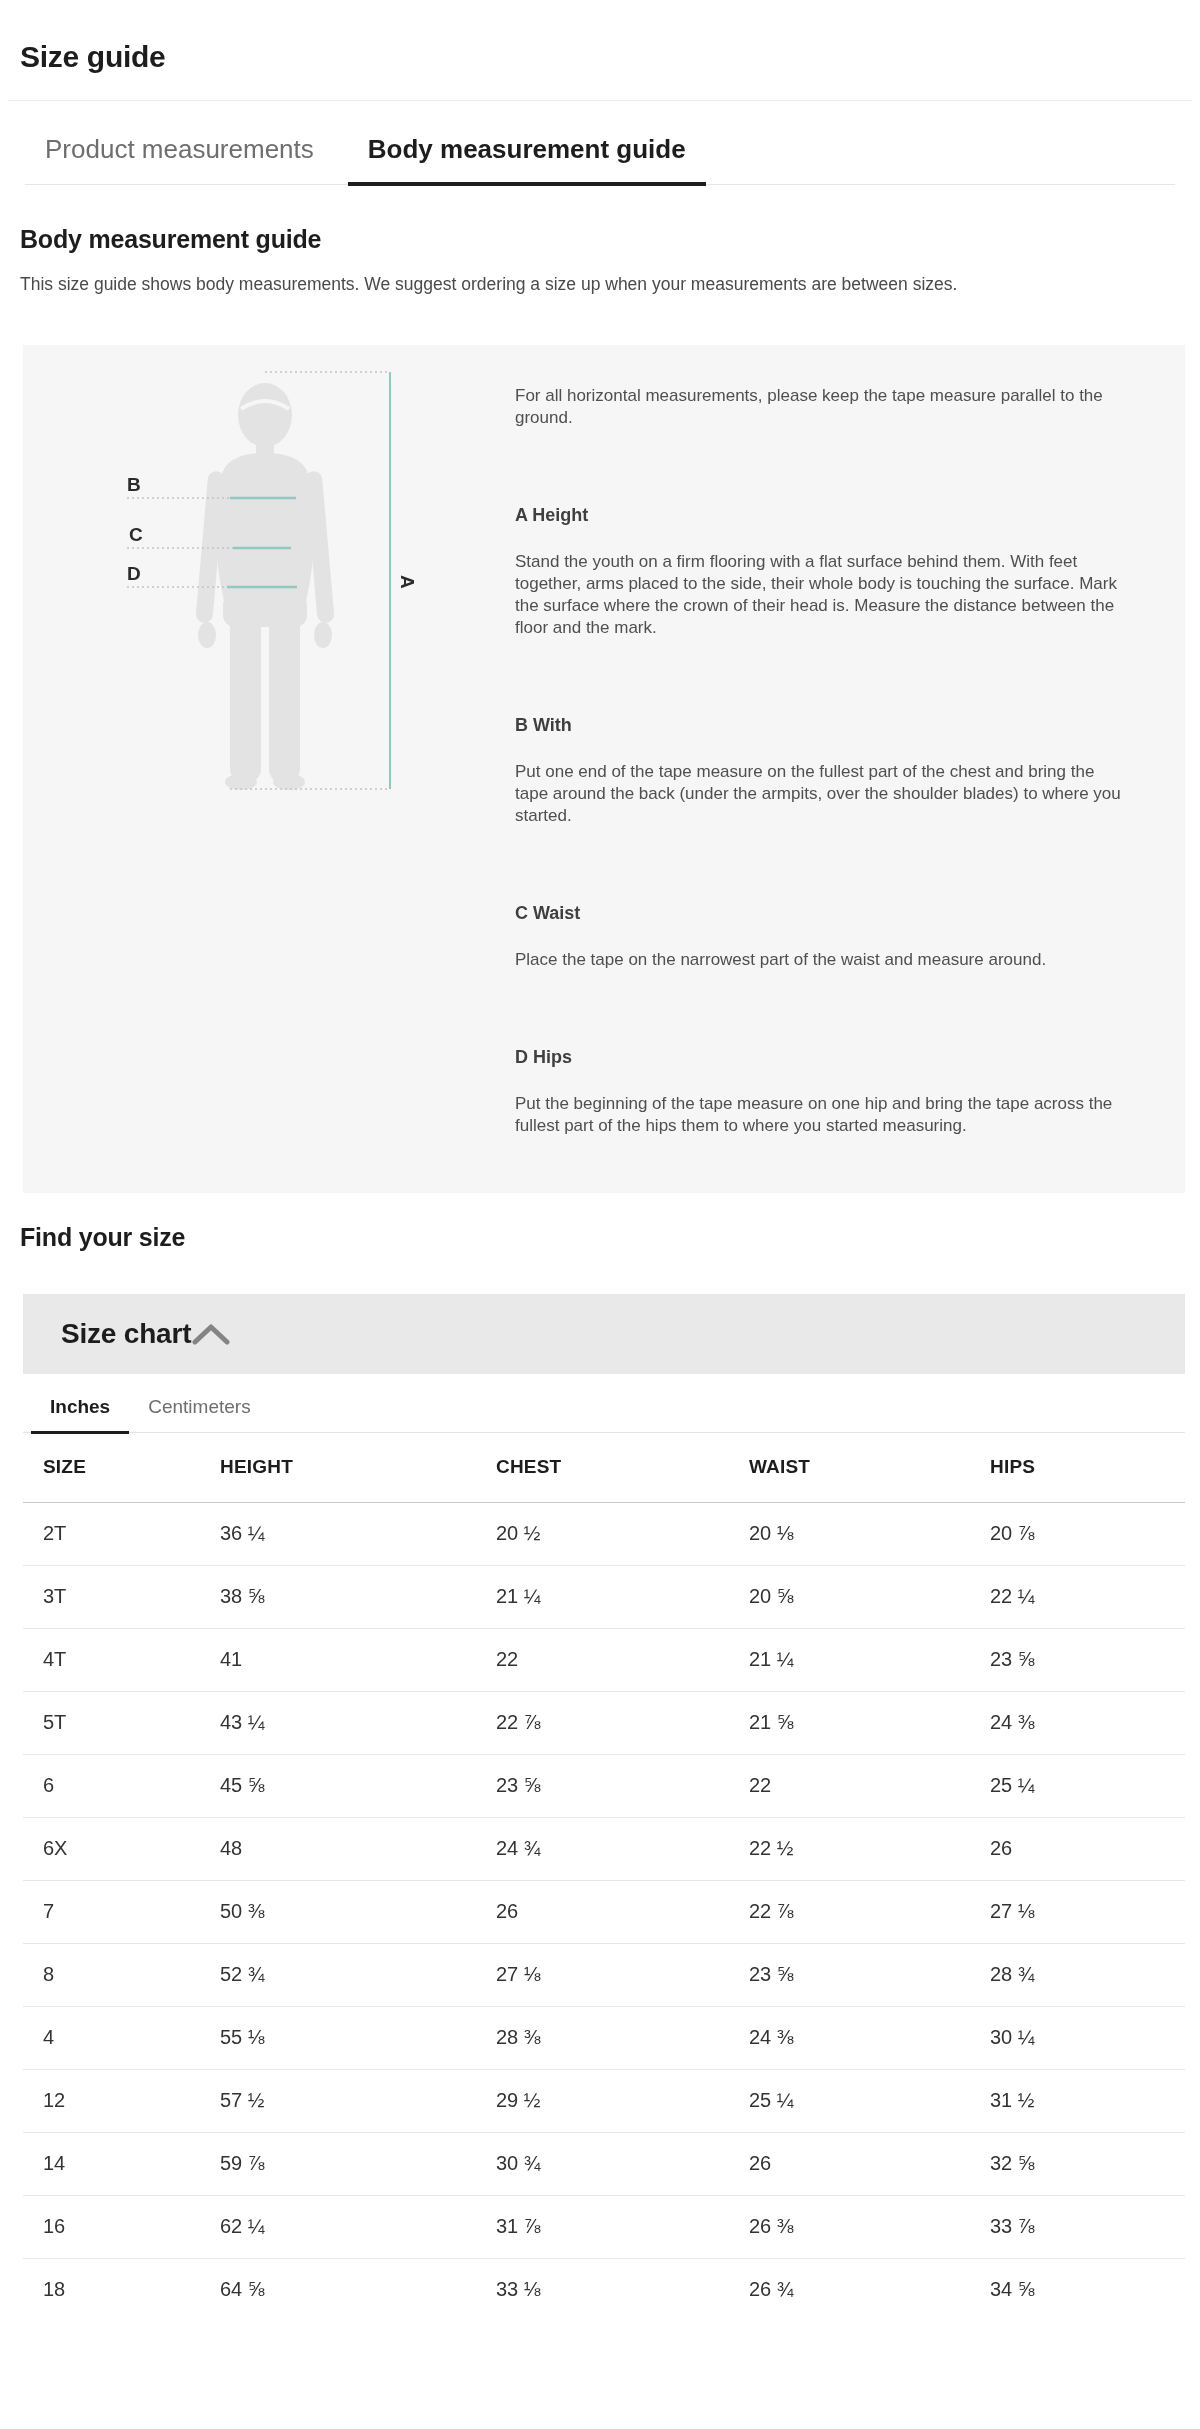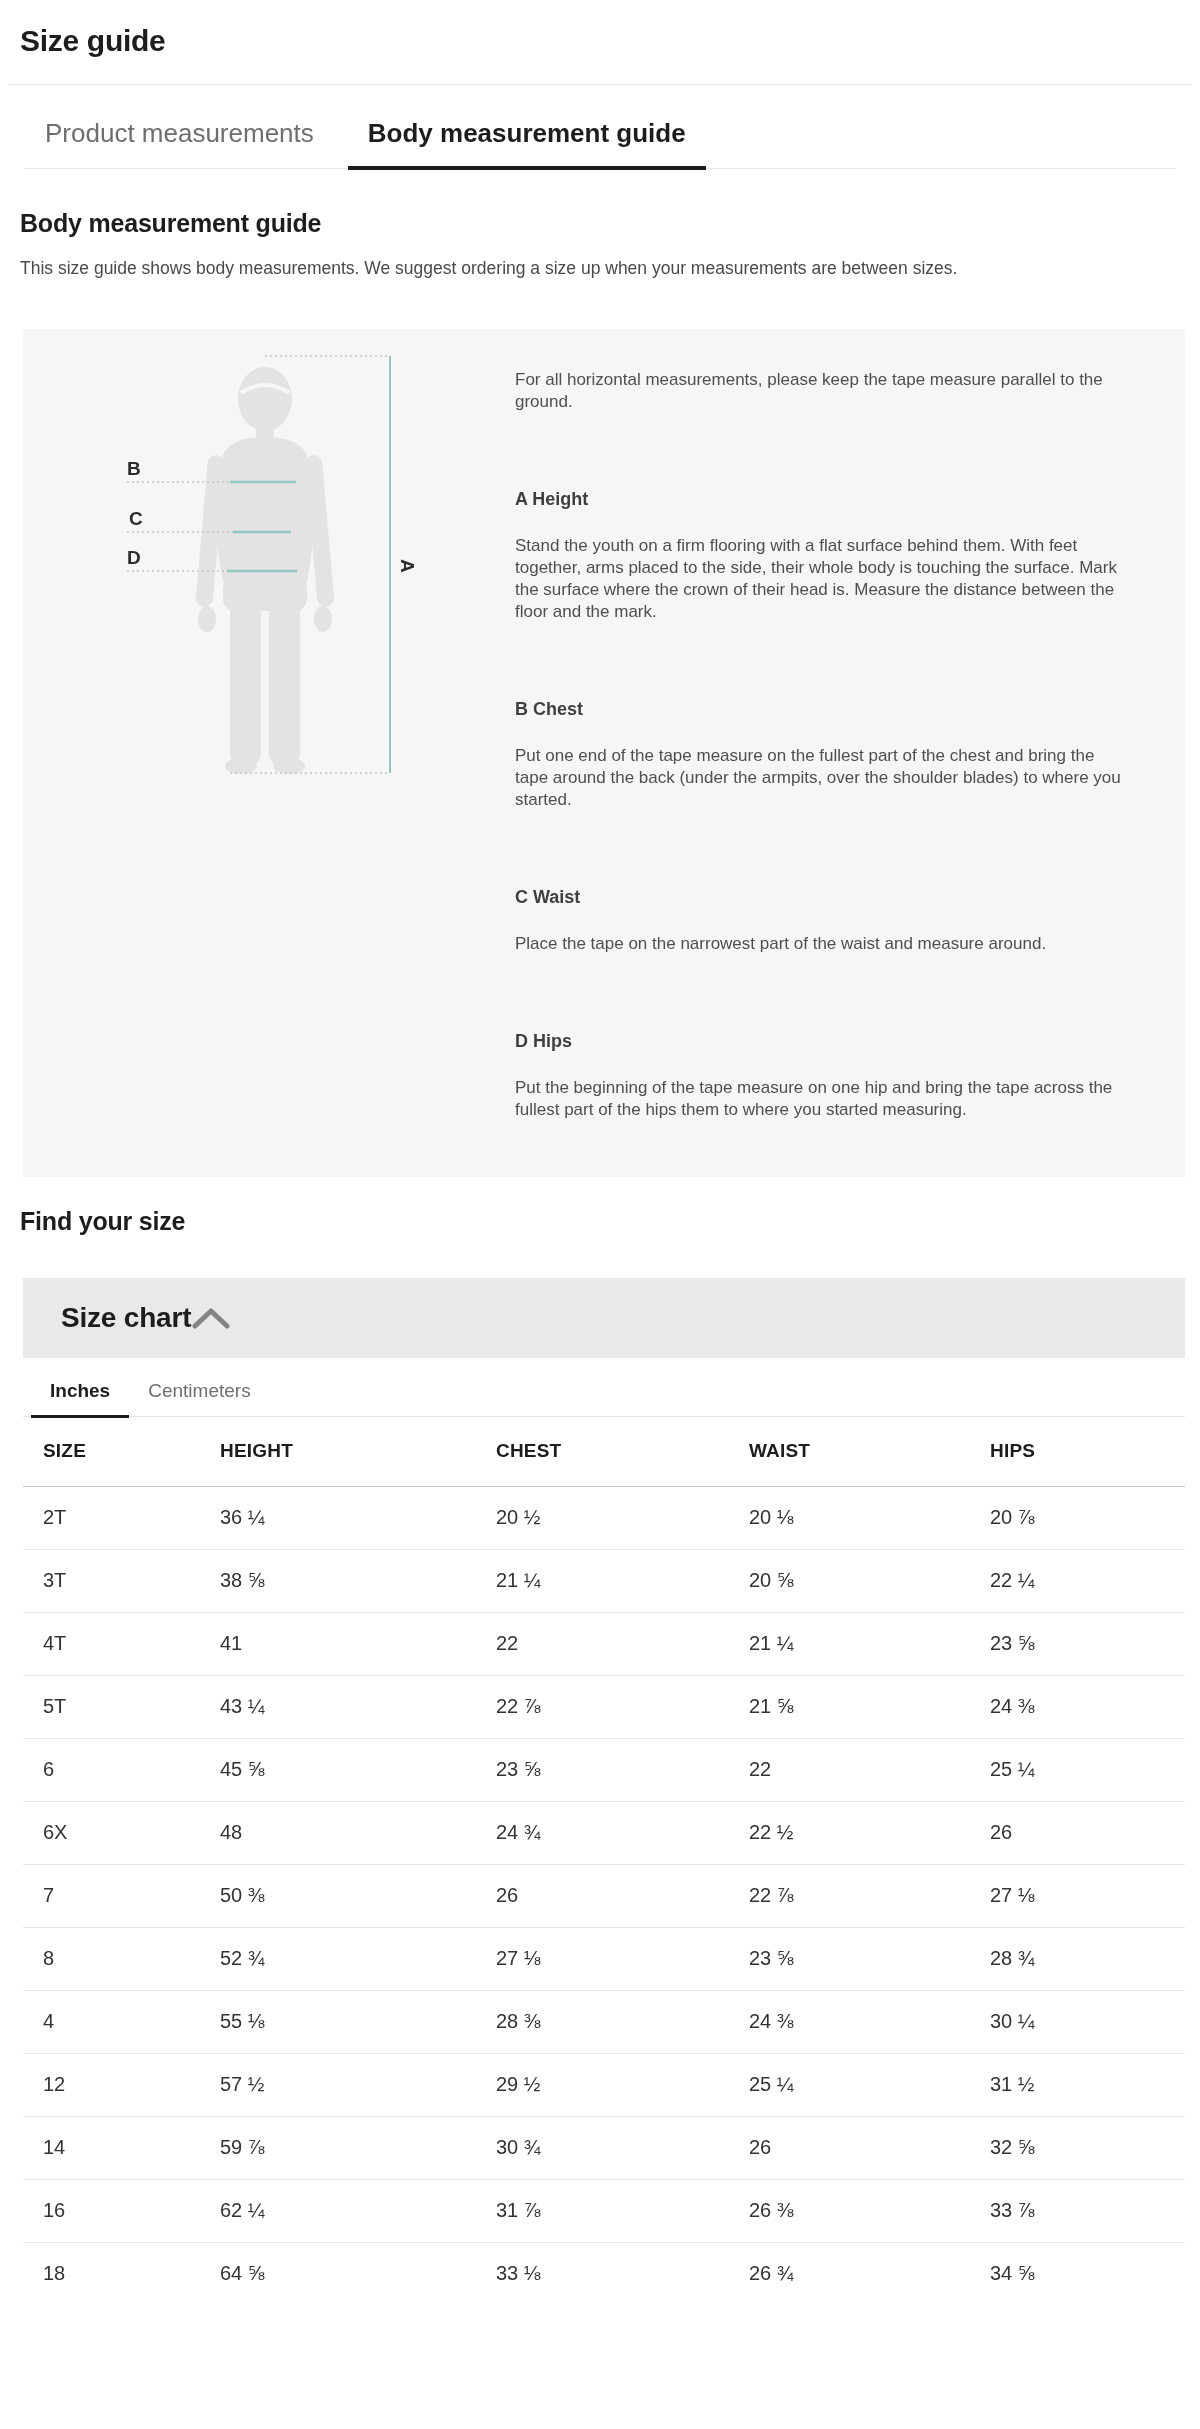--- a/index.html
+++ b/index.html
@@ -8,21 +8,21 @@
     height: 2429px;
     overflow: hidden;
     background: #ffffff;
     font-family: "Liberation Sans", sans-serif;
     color: #1d1d1d;
   }
   .page { width: 1200px; }
 
   
   .page-header { padding: 24px 0 0 20px; }
-  .page-title { font-size: 30px; font-weight: 700; letter-spacing: -0.3px; color: #1d1d1d; }
+  .page-title { font-size: 30px; font-weight: 700; letter-spacing: -0.3px; color: #1d1d1d; margin-top: 16px; }
   .header-divider { border: none; border-top: 1px solid #ececec; margin: 26px 8px 0 8px; }
 
   
   .top-tabs { display: flex; margin: 0 25px; border-bottom: 1px solid #e7e7e7; padding-top: 33px; }
   .top-tab { padding: 0 20px 17px 20px; font-size: 26px; color: #6e6e6e; cursor: pointer; }
   .top-tab.active { color: #1d1d1d; font-weight: 700; border-bottom: 4px solid #1d1d1d; margin-bottom: -2px; margin-left: 14px; }
 
   
   .guide-heading { font-size: 25px; font-weight: 700; letter-spacing: -0.2px; margin: 40px 0 0 20px; }
   .guide-intro { font-size: 17.5px; color: #4a4a4a; margin: 20px 0 0 20px; }
@@ -142,21 +142,21 @@
       </svg>
     </div>
     <div class="text-col">
       <p class="measure-note">For all horizontal measurements, please keep the tape measure parallel to the ground.</p>
 
       <div class="measure-section">
         <div class="section-label">A Height</div>
         <p class="section-text">Stand the youth on a firm flooring with a flat surface behind them. With feet together, arms placed to the side, their whole body is touching the surface. Mark the surface where the crown of their head is. Measure the distance between the floor and the mark.</p>
       </div>
       <div class="measure-section">
-        <div class="section-label">B Chest</div>
+        <div class="section-label">B With</div>
         <p class="section-text">Put one end of the tape measure on the fullest part of the chest and bring the tape around the back (under the armpits, over the shoulder blades) to where you started.</p>
       </div>
       <div class="measure-section">
         <div class="section-label">C Waist</div>
         <p class="section-text">Place the tape on the narrowest part of the waist and measure around.</p>
       </div>
       <div class="measure-section">
         <div class="section-label">D Hips</div>
         <p class="section-text">Put the beginning of the tape measure on one hip and bring the tape across the fullest part of the hips them to where you started measuring.</p>
       </div>

